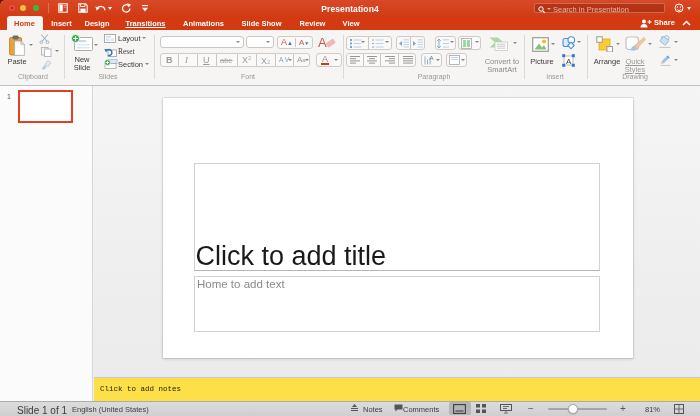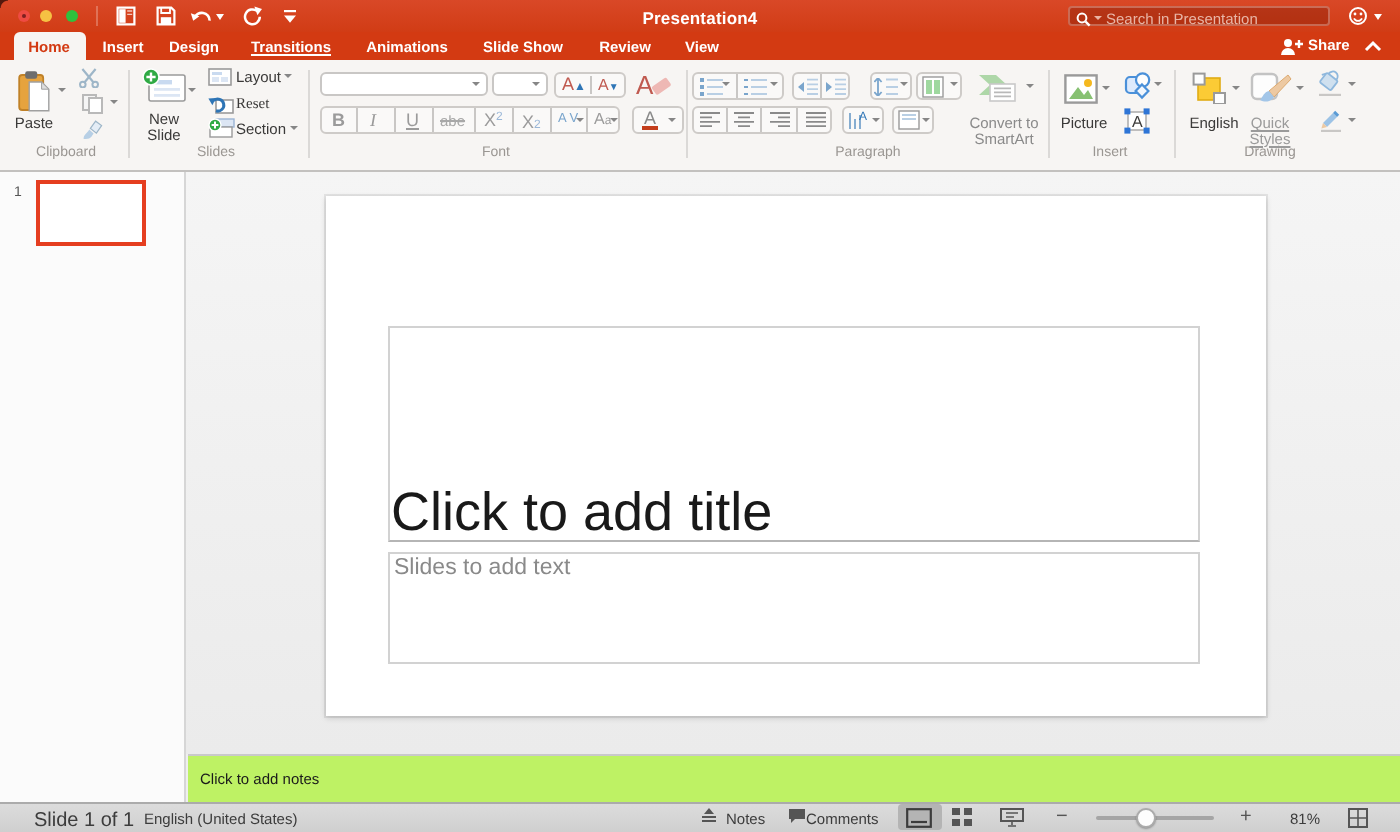--- a/index.html
+++ b/index.html
@@ -44,21 +44,21 @@
 #thumb1 { position:absolute; left:18px; top:90px; width:55px; height:33px; background:#fff; border:2px solid #e53e20; }
 #thumbnum { position:absolute; left:7px; top:93px; font-size:7px; color:#555; }
 #slide { position:absolute; left:162.5px; top:97.5px; width:470px; height:260px; background:#fff;
   box-shadow:0 0 0 1px rgba(0,0,0,0.07), 0 1px 3px rgba(0,0,0,0.16); }
 #titleph { position:absolute; left:194px; top:163px; width:406px; height:108px; border:1px solid #d2d2d2; border-bottom:1.5px solid #b5b5b5; }
 #titleph .ttext { position:absolute; left:0.5px; bottom:-1.5px; font-size:27px; color:#191919; }
 #bodyph { position:absolute; left:194px; top:276px; width:406px; height:56px; border:1px solid #d2d2d2; }
 #bodyph .btext { position:absolute; left:2px; top:0.5px; font-size:11.5px; color:#8a8a8a; }
 
 
-#notes { position:absolute; left:94px; top:377px; width:606px; height:24px; background:#bef264; border-top:1px solid #c9c9c9; }
+#notes { position:absolute; left:94px; top:377px; width:606px; height:24px; background:#fde047; border-top:1px solid #c9c9c9;font-family:Liberation Mono, monospace; }
 #notes .ntext { position:absolute; left:6px; top:7px; font-size:7.5px; color:#1b1b1b; }
 
 
 #statusbar { position:absolute; left:0; top:401px; width:700px; height:15px;
   background:linear-gradient(#dcdcdc,#cfcfcf); border-top:1px solid #ababab;
   font-size:7.5px; color:#3c3c3c; }
 .sitem { position:absolute; }
 </style>
 </head>
 <body>
@@ -332,21 +332,21 @@
     <rect x="0.2" y="9.8" width="3" height="3" fill="#2e75d6"></rect>
     <rect x="9.8" y="9.8" width="3" height="3" fill="#2e75d6"></rect>
   </svg>
 
   <svg class="abs" style="left:596px; top:36px;" width="18" height="16" viewBox="0 0 18 16">
     <rect x="3" y="3" width="11" height="11" fill="#fbcb35" stroke="#e0ac15" stroke-width="0.8"></rect>
     <rect x="0.8" y="0.8" width="5.5" height="5.5" fill="#fdfdfd" stroke="#9a9a9a" stroke-width="1"></rect>
     <rect x="11" y="10.5" width="5.5" height="5.5" fill="#fdfdfd" stroke="#9a9a9a" stroke-width="1"></rect>
   </svg>
   <div class="dd" style="left:616px; top:43px;"></div>
-  <div class="btnlabel" style="left:592px; top:58px; width:30px;">English</div>
+  <div class="btnlabel" style="left:592px; top:58px; width:30px;">Arrange</div>
   <svg class="abs" style="left:625px; top:36px;" width="21" height="17" viewBox="0 0 21 17">
     <rect x="1" y="1" width="12.5" height="12.5" rx="2.5" fill="#fdfdfd" stroke="#c3c3c3" stroke-width="1.2"></rect>
     <path d="M19 1.5 L9.5 9.5 l2.5 3 L20.5 3.5 z" fill="#edc9a2" stroke="#dca96f" stroke-width="0.5"></path>
     <path d="M9.5 9.5 c-2.5 0.5 -3 2.8 -4.5 4.5 c2.8 1.5 5.5 0.8 7 -1.5 z" fill="#a3c6e8"></path>
   </svg>
   <div class="dd" style="left:648px; top:43px;"></div>
   <div class="btnlabel" style="left:620px; top:58px; width:30px; color:#9a9a9a;text-decoration:underline;">Quick<br>Styles</div>
   <svg class="abs" style="left:658px; top:35px;" width="14" height="13" viewBox="0 0 14 13">
     <g transform="rotate(38 7 5)">
       <rect x="3.5" y="3" width="7" height="6" rx="0.8" fill="#cfe0ef" stroke="#8fb8dd" stroke-width="0.9"></rect>
@@ -366,21 +366,21 @@
 
   <div id="main"></div>
   <div id="thumbs"></div>
   <div id="thumbnum">1</div>
   <div id="thumb1"></div>
   <div id="slide"></div>
   <div id="titleph">
       <div class="ttext">Click to add title</div>
     </div>
   <div id="bodyph">
-      <div class="btext">Slides to add text</div>
+      <div class="btext">Home to add text</div>
     </div>
 
   <div id="notes">
       <div class="ntext">Click to add notes</div>
     </div>
 
   <div id="statusbar"></div>
   <div class="sitem" style="left:17px; top:405px; font-size:10px; color:#3c3c3c;">Slide 1 of 1</div>
   <div class="sitem" style="left:72px; top:405px; font-size:7.5px; color:#3c3c3c;">English (United States)</div>
   <svg class="sitem" style="left:350px; top:404px;" width="9" height="8" viewBox="0 0 9 8">

